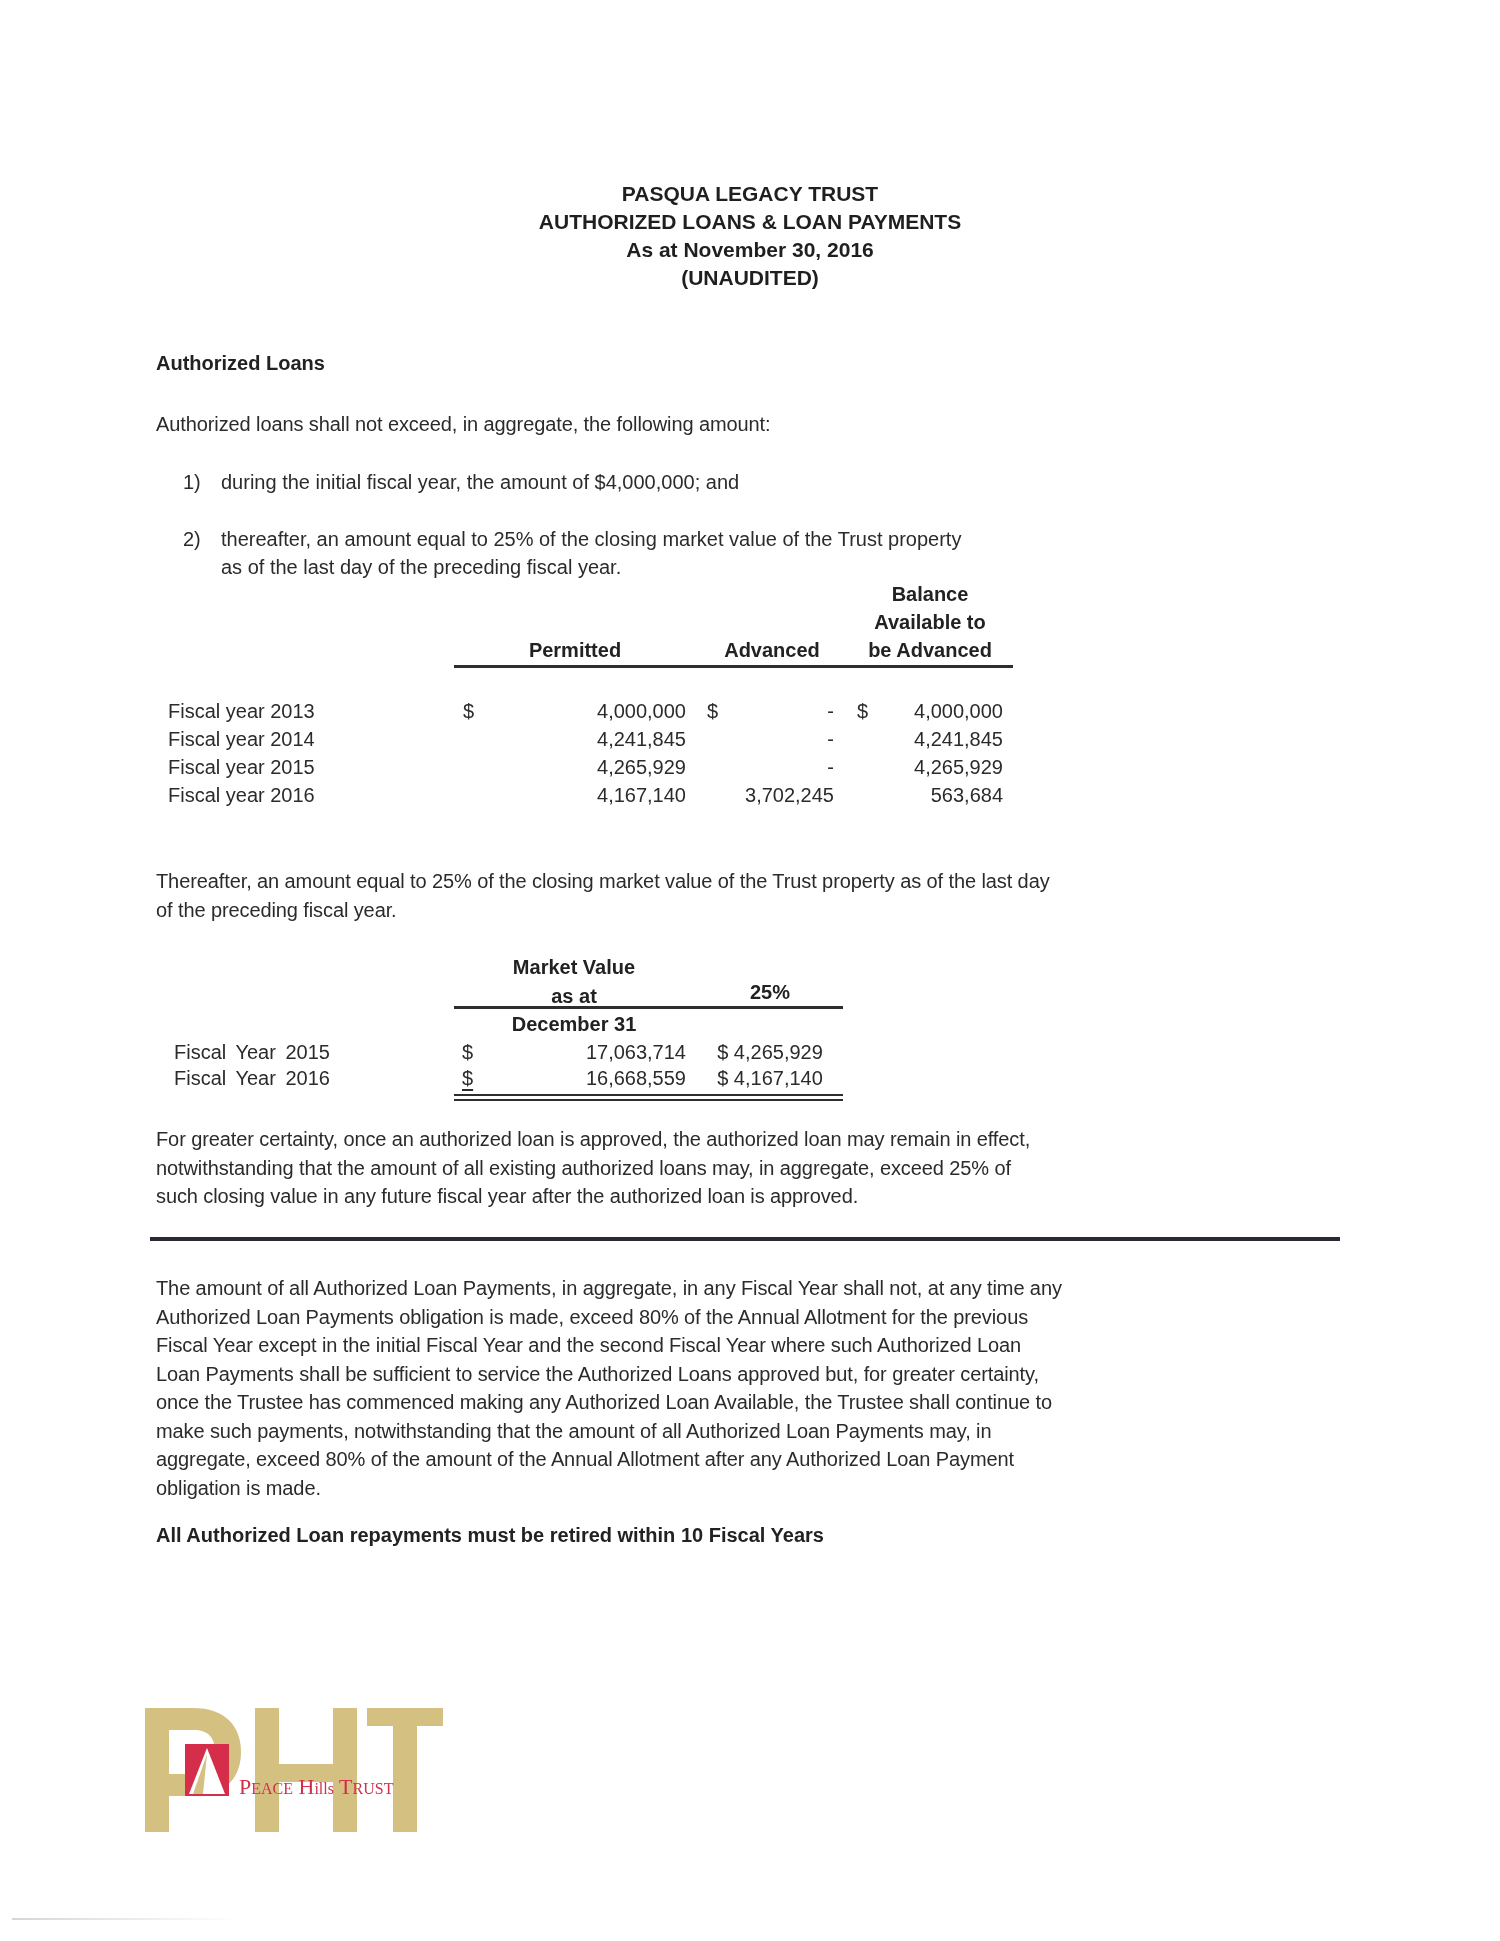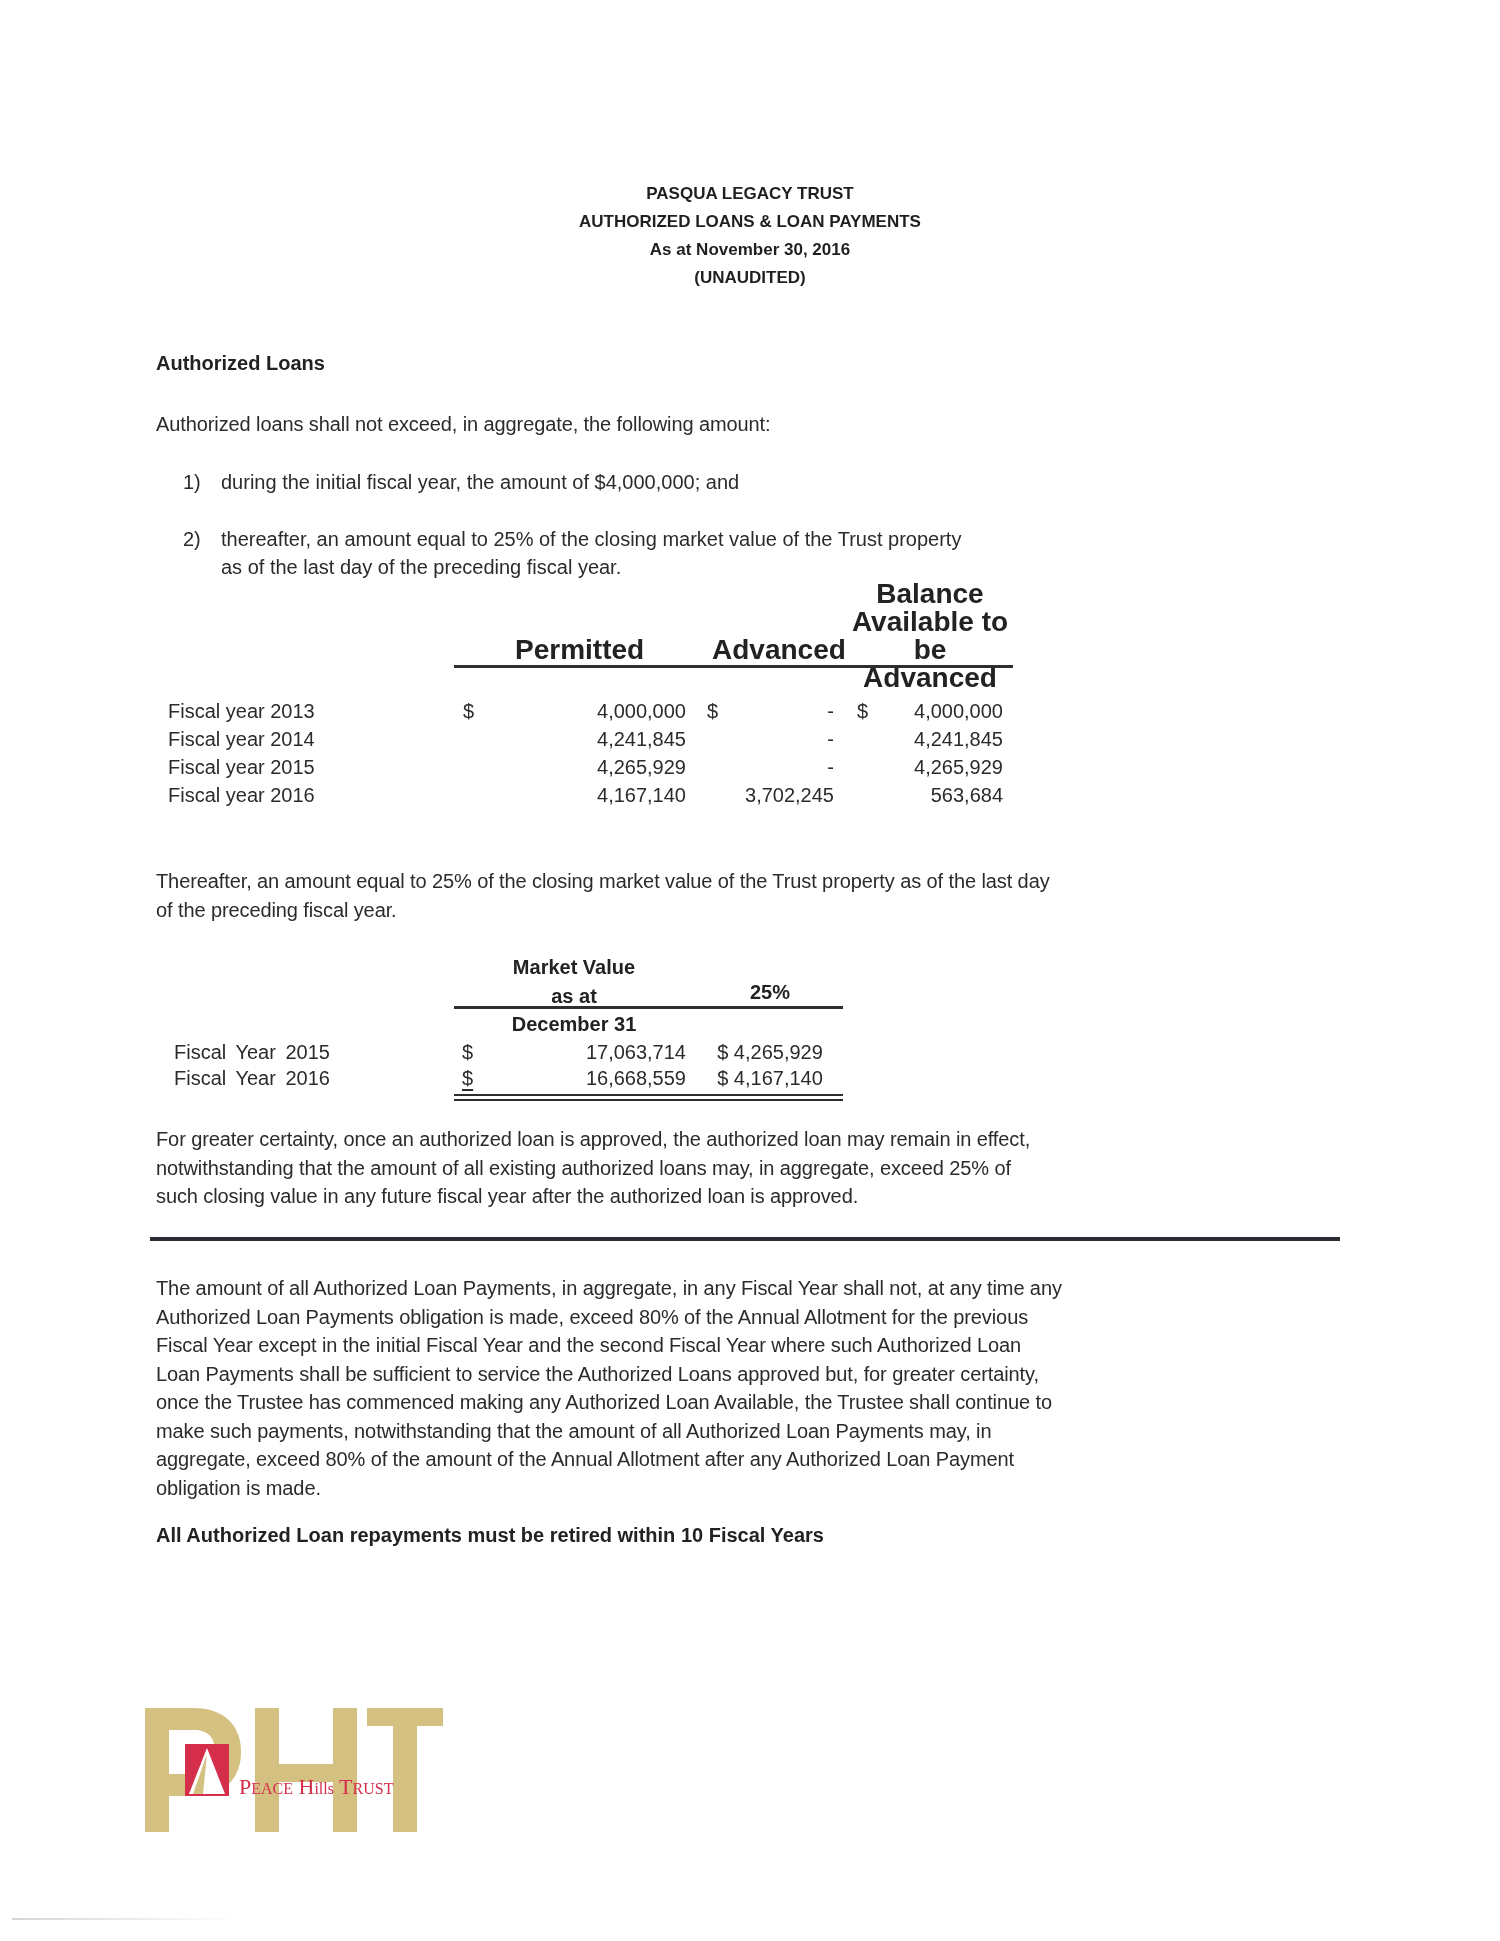--- a/index.html
+++ b/index.html
@@ -3,34 +3,34 @@
 <meta charset="utf-8">
 <style>
   html, body { margin: 0; padding: 0; background: #ffffff; }
   body {
     width: 1500px; height: 1941px; position: relative; overflow: hidden;
     font-family: "Liberation Sans", sans-serif; color: #2a2a2a;
   }
   .abs { position: absolute; }
   .title-block {
     left: 0; width: 1500px; top: 180px; text-align: center;
-    font-weight: bold; font-size: 17px; line-height: 28px; color: #1f1f1f;
+    font-weight: bold; font-size: 21px; line-height: 28px; color: #1f1f1f;
   }
   .title-block div { margin-left: 0; }
   .section-heading { left: 156px; top: 352px; font-weight: bold; font-size: 20px; color: #222; }
   .para { font-size: 20px; line-height: 28.5px; color: #2b2b2b; letter-spacing: -0.1px; }
   .intro { left: 156px; top: 410px; }
   .list-item { font-size: 20px; line-height: 28px; color: #2b2b2b; }
   .list-num { position: absolute; left: 0; }
   .list-text { position: absolute; left: 38px; width: 900px; }
   .item1 { left: 183px; top: 468px; }
   .item2 { left: 183px; top: 525px; }
 
   
-  .t1-head { font-weight: bold; font-size: 28px; line-height: 28px; color: #222; text-align: center; }
+  .t1-head { font-weight: bold; font-size: 20px; line-height: 28px; color: #222; text-align: center; }
   .t1-head-permitted { left: 515px; width: 120px; top: 636px; }
   .t1-head-advanced { left: 712px; width: 120px; top: 636px; }
   .t1-head-balance { left: 850px; width: 160px; top: 580px; }
   .t1-rule { left: 454px; width: 559px; top: 665px; height: 3px; background: #2e2e2e; }
   .t1-row { position: absolute; left: 0; width: 1500px; height: 28px; font-size: 20px; line-height: 28px; color: #2b2b2b; }
   .t1-row span { position: absolute; }
   .t1-label { left: 168px; }
   .t1-dollar1 { left: 463px; }
   .t1-permitted { left: 540px; width: 146px; text-align: right; }
   .t1-dollar2 { left: 707px; }

